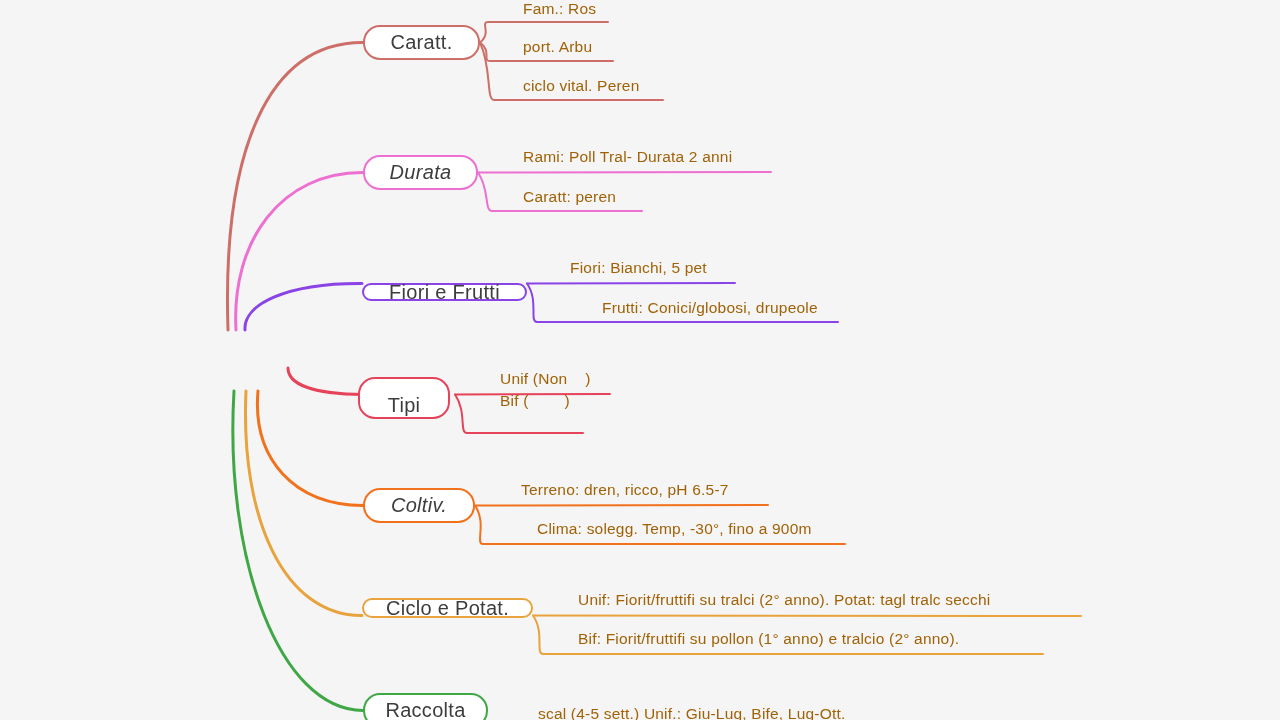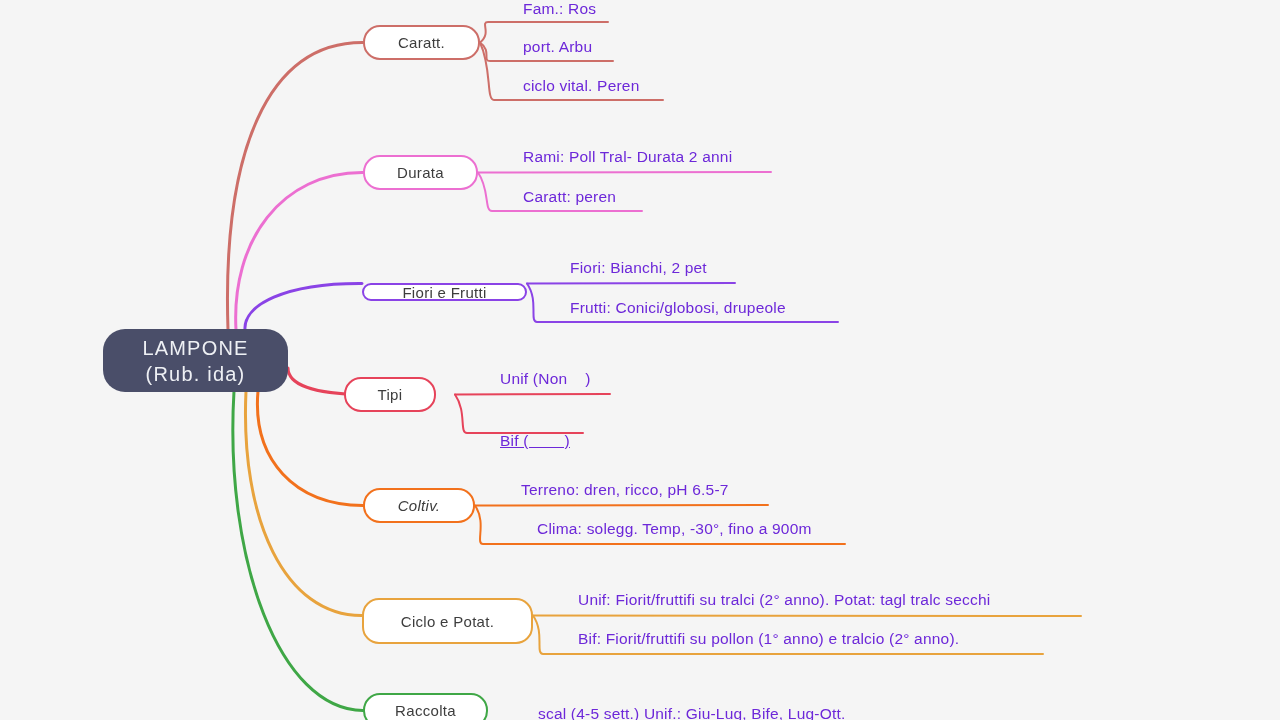--- a/index.html
+++ b/index.html
@@ -21,31 +21,31 @@
     left: 0;
     top: 0;
   }
   .branch-node {
     position: absolute;
     background: #ffffff;
     border-radius: 17px;
     display: flex;
     align-items: center;
     justify-content: center;
-    font-size: 15px;
+    font-size: 20px;
     color: #3d3d3d;
     box-sizing: border-box;
     letter-spacing: 0.3px;
     white-space: nowrap;
   }
   .child-label {
     position: absolute;
     font-size: 15.5px;
     line-height: 1.15;
-    color: #6d28d9;
+    color: #a16207;
     letter-spacing: 0.2px;
     white-space: pre;
   }
   .root-node {
     position: absolute;
     display: flex;
     flex-direction: column;
     align-items: center;
     justify-content: center;
     border-radius: 22px;
@@ -81,47 +81,43 @@
       <path d="M 533 615.5 C 545 632.825, 535 654, 543 654 L 1043 654" stroke="#e8a33d" stroke-width="2" fill="none" stroke-linecap="round"></path>
       <path d="M 234 391 C 224 560, 280 710, 363 710.5" stroke="#3fa746" stroke-width="3" fill="none" stroke-linecap="round"></path>
     </svg>
   <div>
       <div class="branch-node" style="left: 363px; top: 25px; width: 117px; height: 35px; border: 2px solid rgb(205, 110, 104);">
         <span>Caratt.</span>
       </div>
       <div class="child-label" style="left: 523px; top: 0px;">Fam.: Ros</div>
       <div class="child-label" style="left: 523px; top: 38px;">port. Arbu</div>
       <div class="child-label" style="left: 523px; top: 77px;">ciclo vital. Peren</div>
-      <div class="branch-node" style="left: 363px; top: 155px; width: 115px; height: 35px; border: 2px solid rgb(236, 111, 209);">
+      <div class="branch-node" style="left: 363px; top: 155px; width: 115px; height: 35px; border: 2px solid rgb(236, 111, 209); font-style: italic;">
         <span>Durata</span>
       </div>
       <div class="child-label" style="left: 523px; top: 148px;">Rami: Poll Tral- Durata 2 anni</div>
       <div class="child-label" style="left: 523px; top: 188px;">Caratt: peren</div>
       <div class="branch-node" style="left: 362px; top: 283px; width: 165px; height: 18px; border: 2px solid rgb(138, 67, 230);">
         <span>Fiori e Frutti</span>
       </div>
-      <div class="child-label" style="left: 570px; top: 259px;">Fiori: Bianchi, 2 pet</div>
-      <div class="child-label" style="left: 570px; top: 299px;">Frutti: Conici/globosi, drupeole</div>
-      <div class="branch-node" style="left: 344px; top: 377px; width: 92px; height: 35px; border: 2px solid rgb(230, 67, 90);">
+      <div class="child-label" style="left: 570px; top: 259px;">Fiori: Bianchi, 5 pet</div>
+      <div class="child-label" style="left: 602px; top: 299px;">Frutti: Conici/globosi, drupeole</div>
+      <div class="branch-node" style="left: 358px; top: 377px; width: 92px; height: 42px; border: 2px solid rgb(230, 67, 90); align-items: flex-end;">
         <span>Tipi</span>
       </div>
       <div class="child-label" style="left: 500px; top: 370px; text-align: right;">Unif (Non&nbsp;&nbsp;&nbsp;&nbsp;)</div>
-      <div class="child-label" style="left: 500px; top: 432px; text-decoration: underline;">Bif (&nbsp;&nbsp;&nbsp;&nbsp;&nbsp;&nbsp;&nbsp;&nbsp;)</div>
+      <div class="child-label" style="left: 500px; top: 392px;">Bif (&nbsp;&nbsp;&nbsp;&nbsp;&nbsp;&nbsp;&nbsp;&nbsp;)</div>
       <div class="branch-node" style="left: 363px; top: 488px; width: 112px; height: 35px; border: 2px solid rgb(242, 113, 28); font-style: italic;">
         <span>Coltiv.</span>
       </div>
       <div class="child-label" style="left: 521px; top: 481px;">Terreno: dren, ricco, pH 6.5-7</div>
       <div class="child-label" style="left: 521px; top: 520px; margin-left: 16px;">Clima: solegg. Temp, -30°, fino a 900m</div>
-      <div class="branch-node" style="left: 362px; top: 598px; width: 171px; height: 46px; border: 2px solid rgb(232, 163, 61);">
+      <div class="branch-node" style="left: 362px; top: 598px; width: 171px; height: 20px; border: 2px solid rgb(232, 163, 61);">
         <span>Ciclo e Potat.</span>
       </div>
       <div class="child-label" style="left: 578px; top: 591px;">Unif: Fiorit/fruttifi su tralci (2° anno). Potat: tagl tralc secchi</div>
       <div class="child-label" style="left: 578px; top: 630px; text-align: center;">Bif: Fiorit/fruttifi su pollon (1° anno) e tralcio (2° anno).</div>
       <div class="branch-node" style="left: 363px; top: 693px; width: 125px; height: 35px; border: 2px solid rgb(63, 167, 70);">
         <span>Raccolta</span>
       </div>
       <div class="child-label" style="left: 538px; top: 705px;">scal (4-5 sett.) Unif.: Giu-Lug, Bife, Lug-Ott.</div>
     </div>
-  <div class="root-node" style="left: 103px; top: 329px; width: 185px; height: 63px; background: rgb(74, 78, 105); color: rgb(238, 240, 244);">
-    <div>LAMPONE</div>
-    <div>(Rub. ida)</div>
-  </div>
 </div>
 
 </body></html>

